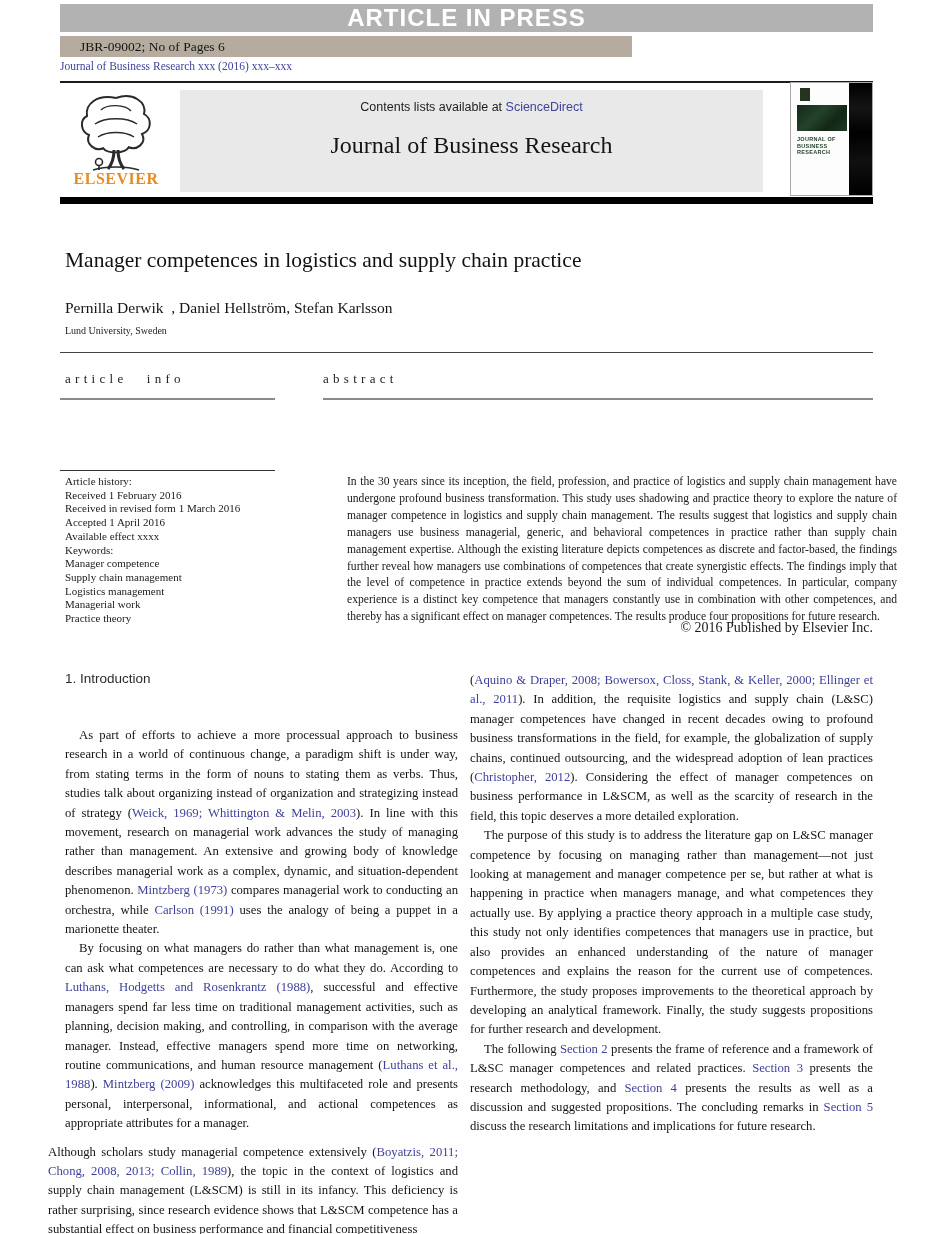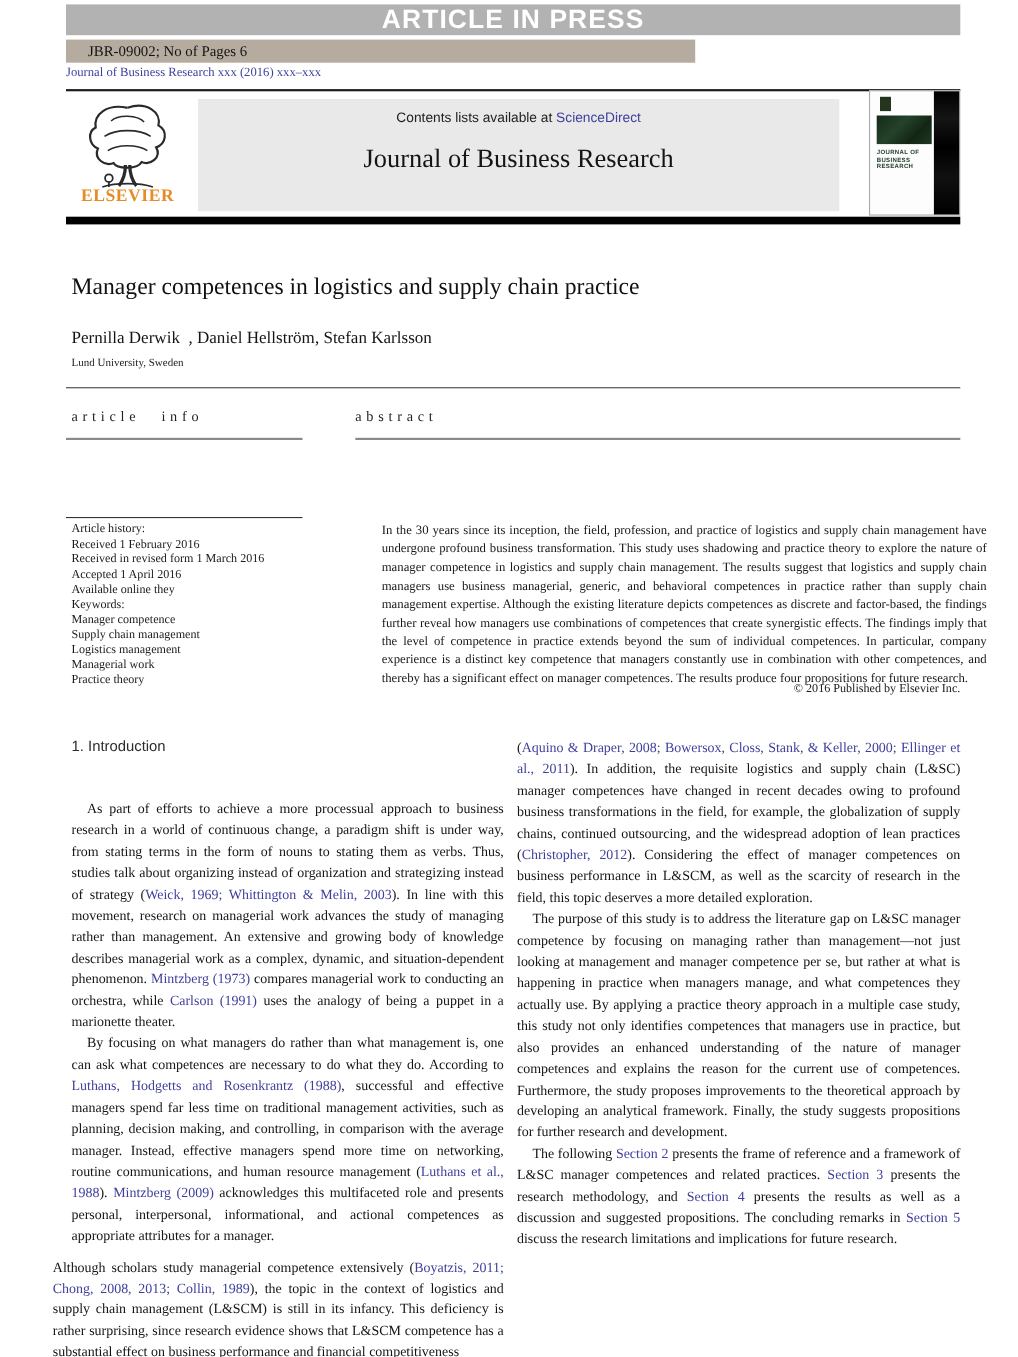--- a/index.html
+++ b/index.html
@@ -68,21 +68,21 @@
   }
   .ch-left { left:65px; } .ch-right { left:323px; }
   .underline { position:absolute; top:398px; height:2px; background:#8a8a8a; }
   .ul-left { left:60px; width:215px; } .ul-right { left:323px; width:550px; }
   .info-topline { position:absolute; left:60px; top:470px; width:215px; height:1px; background:#333; }
   .infocol { position:absolute; left:65px; top:475px; width:240px; font-size:11px; line-height:13.7px; color:#1b1b1b; white-space:nowrap; }
   .abstract {
     position:absolute; left:323px; top:474px; width:550px;
     font-size:11.6px; line-height:16.9px; text-align:justify; color:#181818;margin-left:24px;
   }
-  .copyright { position:absolute; left:323px; top:620px; width:550px; text-align:right; font-size:11px; color:#181818; }
+  .copyright { position:absolute; left:323px; top:620px; width:550px; text-align:right; font-size:14px; color:#181818; }
   .sec-heading {
     position:absolute; left:65px; top:671px;
     font-family:"Liberation Sans", sans-serif; font-size:13.5px; color:#2b2b2b;
   }
   .col { position:absolute; font-size:12.7px; line-height:19.4px; text-align:justify; color:#141414; }
   .col-left { left:65px; top:703px; width:393px;margin-top:23px; }
   .col-right { left:470px; top:671px; width:403px; }
   .para { margin:0; }
   .indent { text-indent:14px; }
   .outdent { margin-left:-17px; margin-top:9px; }
@@ -159,21 +159,21 @@
   <div class="underline ul-left"></div>
   <div class="underline ul-right"></div>
 
   <div class="info-topline"></div>
   <div class="infocol">
     <div>Article history:</div>
     <div>
         <div>Received 1 February 2016</div>
         <div>Received in revised form 1 March 2016</div>
         <div>Accepted 1 April 2016</div>
-        <div>Available online they</div>
+        <div>Available effect xxxx</div>
       </div>
     <div>Keywords:</div>
     <div>
         <div>Manager competence</div>
         <div>Supply chain management</div>
         <div>Logistics management</div>
         <div>Managerial work</div>
         <div>Practice theory</div>
       </div>
   </div>

